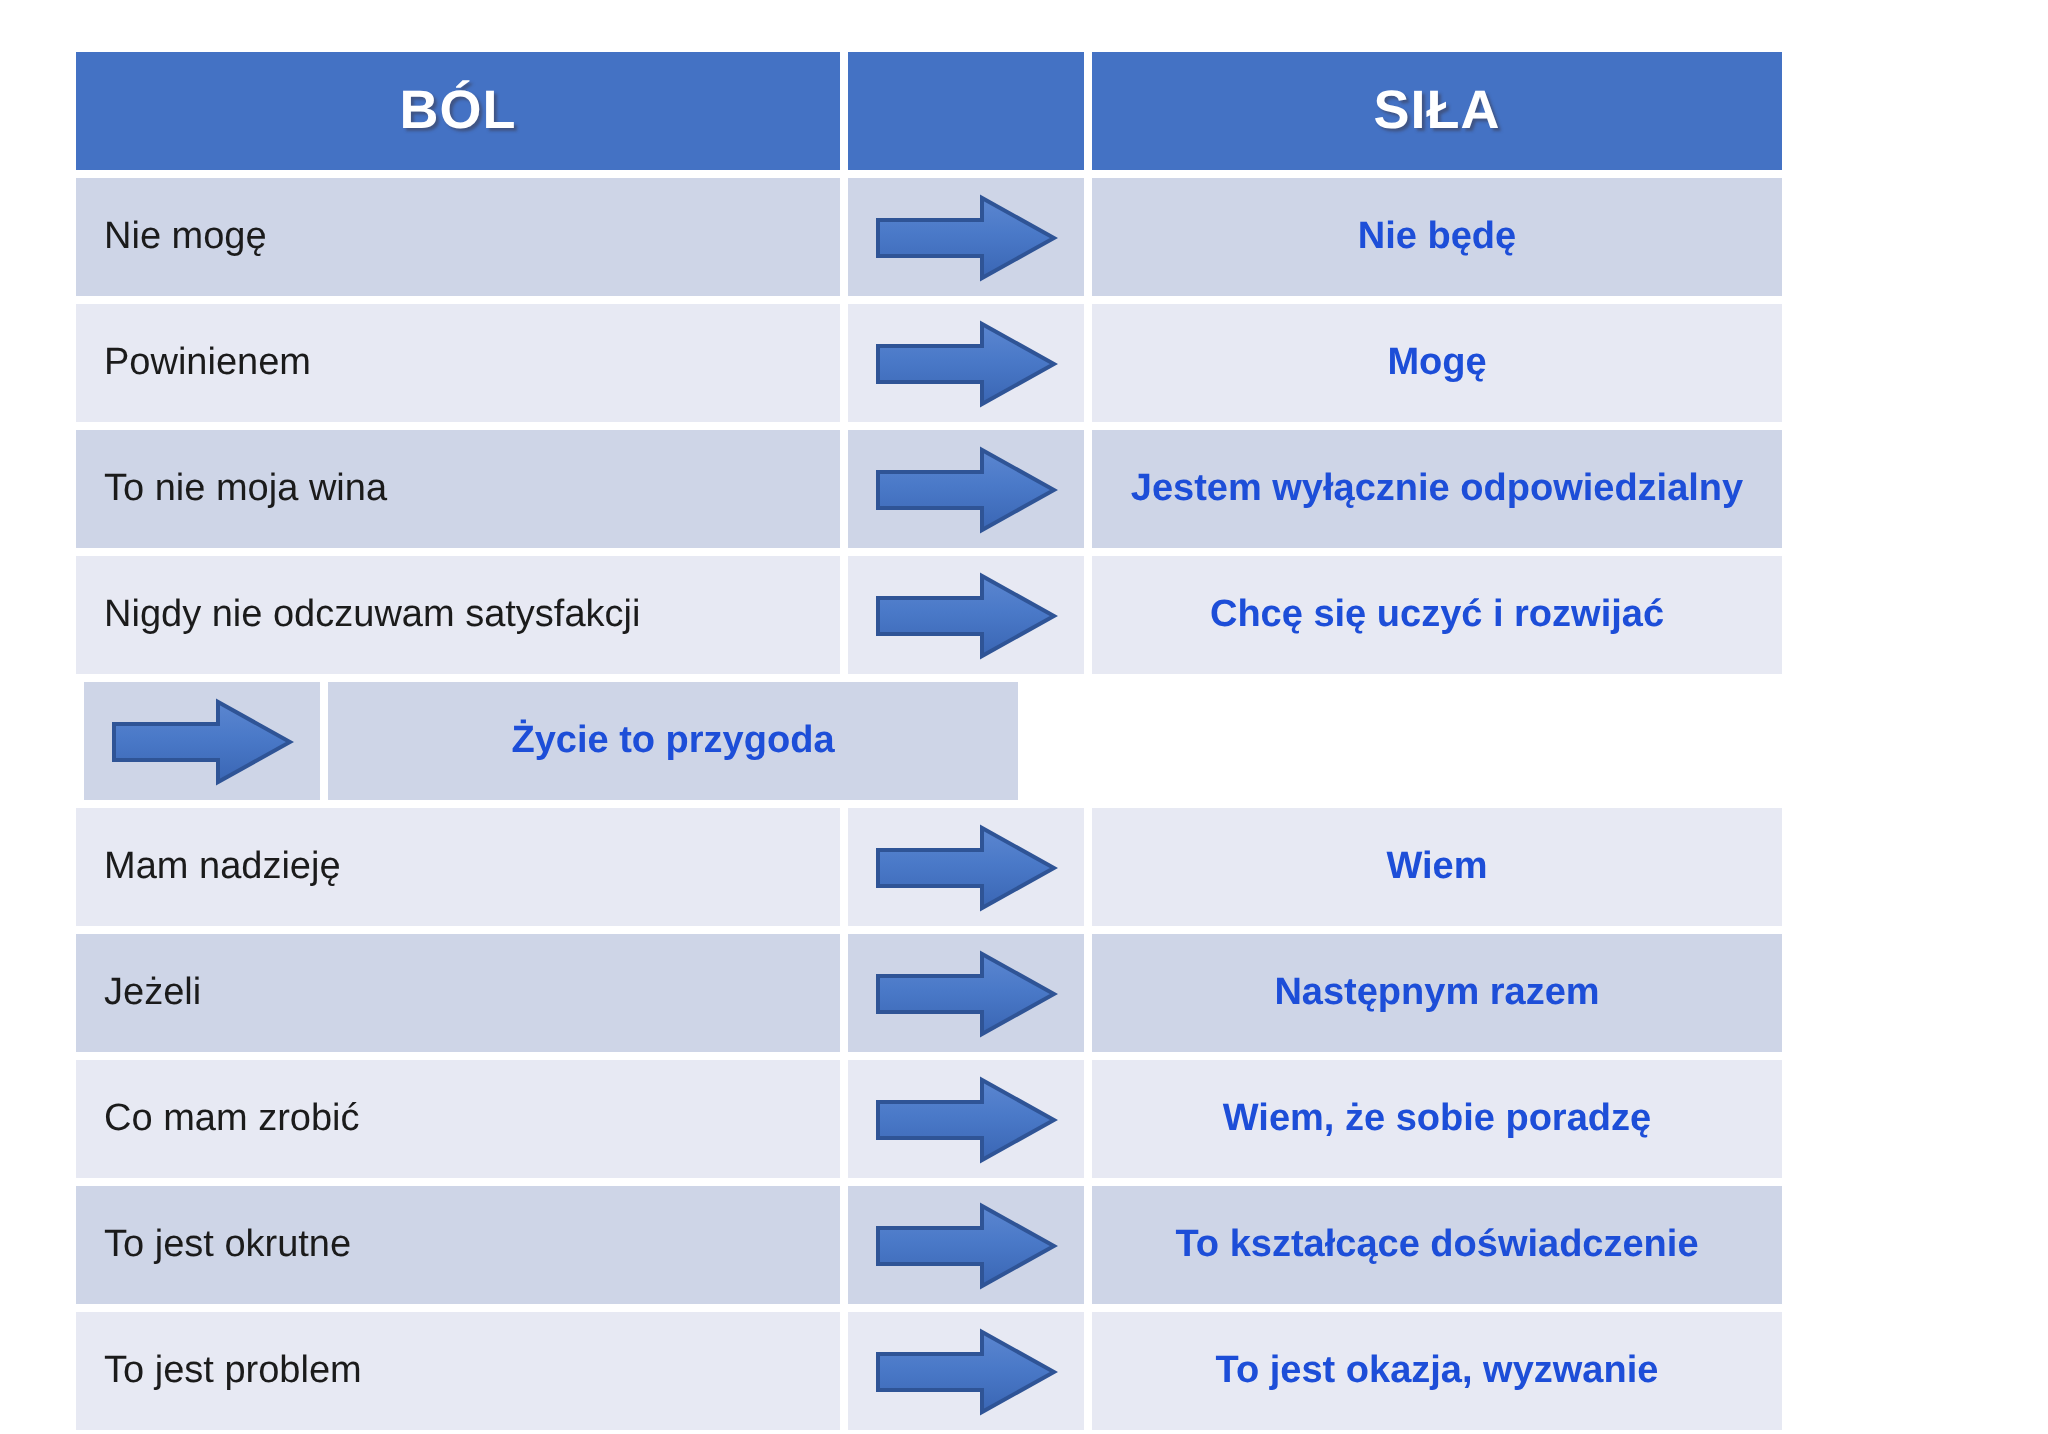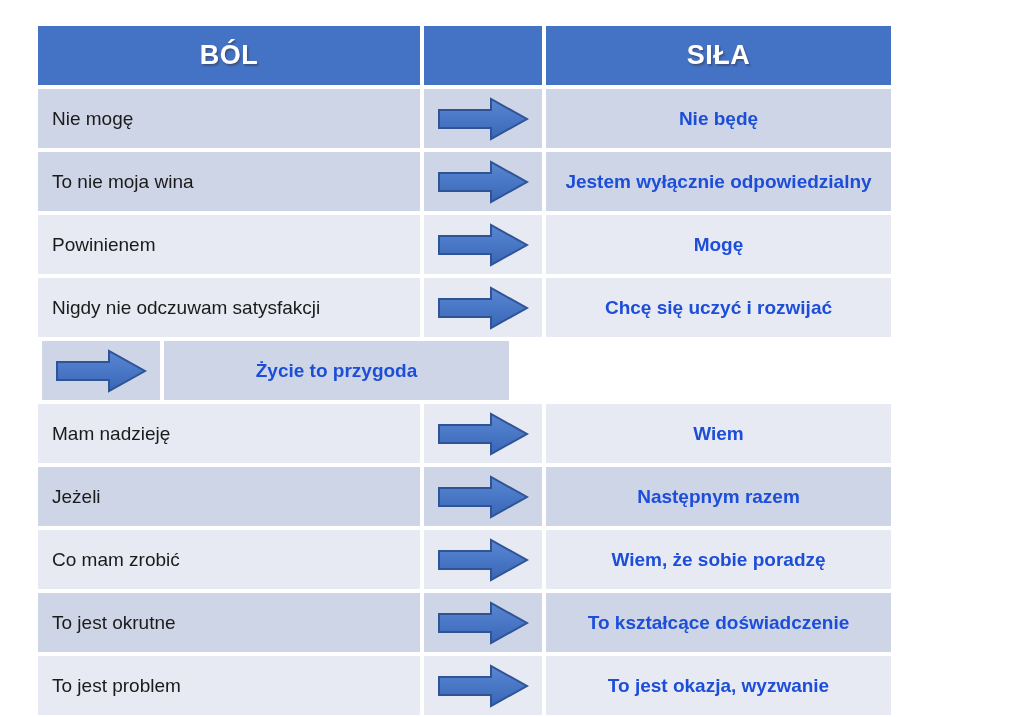--- a/index.html
+++ b/index.html
@@ -110,20 +110,43 @@
           </defs>
           <polygon points="2,13 54,13 54,2 90,22 54,42 54,31 2,31" fill="url(#arrGrad0)" stroke="#2f5496" stroke-width="2" stroke-linejoin="miter"></polygon>
         </svg>
       </span>
     </div>
     <div class="cell col-power">
       <span class="power-text">Nie będę</span>
     </div>
   </div>
 
+  <div class="trow body-row shade-light">
+    <div class="cell col-pain">
+      <span class="pain-text">Powinienem</span>
+    </div>
+    <div class="cell col-arrow">
+      <span class="arrow-wrap">
+        <svg class="arrow-icon" width="92" height="44" viewBox="0 0 92 44" xmlns="http://www.w3.org/2000/svg">
+          <defs>
+            <linearGradient id="arrGrad1" x1="0" y1="0" x2="0" y2="1">
+              <stop offset="0%" stop-color="#5b86d0"></stop>
+              <stop offset="45%" stop-color="#4a79c8"></stop>
+              <stop offset="100%" stop-color="#3a66b4"></stop>
+            </linearGradient>
+          </defs>
+          <polygon points="2,13 54,13 54,2 90,22 54,42 54,31 2,31" fill="url(#arrGrad1)" stroke="#2f5496" stroke-width="2" stroke-linejoin="miter"></polygon>
+        </svg>
+      </span>
+    </div>
+    <div class="cell col-power">
+      <span class="power-text">Mogę</span>
+    </div>
+  </div>
+
   <div class="trow body-row shade-dark">
     <div class="cell col-pain">
       <span class="pain-text">To nie moja wina</span>
     </div>
     <div class="cell col-arrow">
       <span class="arrow-wrap">
         <svg class="arrow-icon" width="92" height="44" viewBox="0 0 92 44" xmlns="http://www.w3.org/2000/svg">
           <defs>
             <linearGradient id="arrGrad2" x1="0" y1="0" x2="0" y2="1">
               <stop offset="0%" stop-color="#5b86d0"></stop>
@@ -135,43 +158,20 @@
         </svg>
       </span>
     </div>
     <div class="cell col-power">
       <span class="power-text">Jestem wyłącznie odpowiedzialny</span>
     </div>
   </div>
 
   <div class="trow body-row shade-light">
     <div class="cell col-pain">
-      <span class="pain-text">Powinienem</span>
-    </div>
-    <div class="cell col-arrow">
-      <span class="arrow-wrap">
-        <svg class="arrow-icon" width="92" height="44" viewBox="0 0 92 44" xmlns="http://www.w3.org/2000/svg">
-          <defs>
-            <linearGradient id="arrGrad1" x1="0" y1="0" x2="0" y2="1">
-              <stop offset="0%" stop-color="#5b86d0"></stop>
-              <stop offset="45%" stop-color="#4a79c8"></stop>
-              <stop offset="100%" stop-color="#3a66b4"></stop>
-            </linearGradient>
-          </defs>
-          <polygon points="2,13 54,13 54,2 90,22 54,42 54,31 2,31" fill="url(#arrGrad1)" stroke="#2f5496" stroke-width="2" stroke-linejoin="miter"></polygon>
-        </svg>
-      </span>
-    </div>
-    <div class="cell col-power">
-      <span class="power-text">Mogę</span>
-    </div>
-  </div>
-
-  <div class="trow body-row shade-light">
-    <div class="cell col-pain">
       <span class="pain-text">Nigdy nie odczuwam satysfakcji</span>
     </div>
     <div class="cell col-arrow">
       <span class="arrow-wrap">
         <svg class="arrow-icon" width="92" height="44" viewBox="0 0 92 44" xmlns="http://www.w3.org/2000/svg">
           <defs>
             <linearGradient id="arrGrad3" x1="0" y1="0" x2="0" y2="1">
               <stop offset="0%" stop-color="#5b86d0"></stop>
               <stop offset="45%" stop-color="#4a79c8"></stop>
               <stop offset="100%" stop-color="#3a66b4"></stop>

